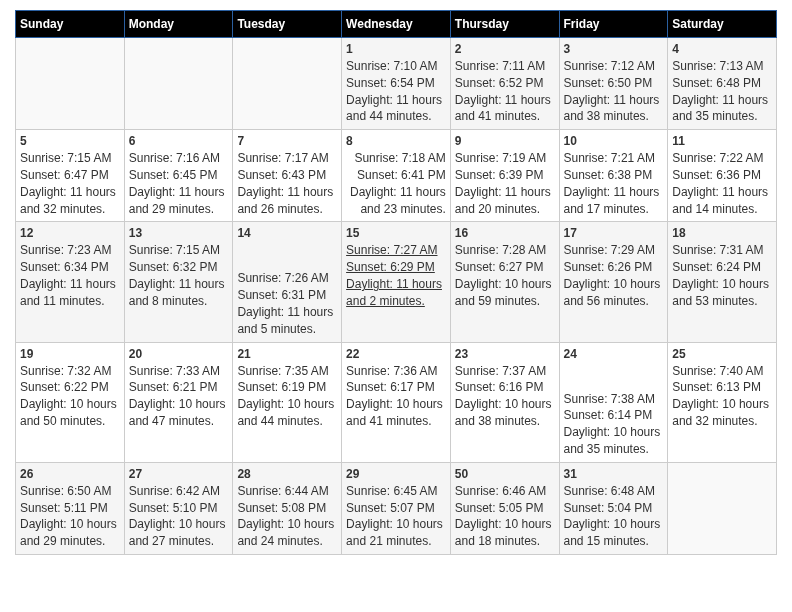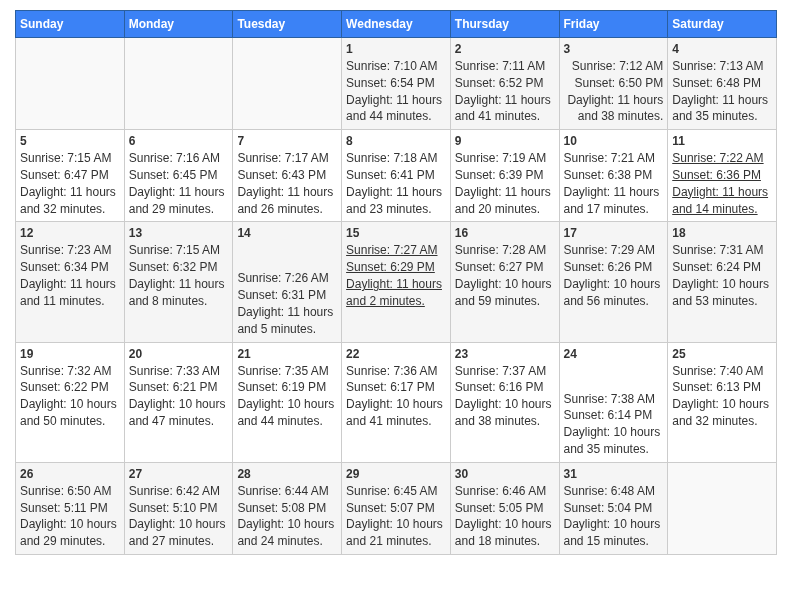--- a/index.html
+++ b/index.html
@@ -35,21 +35,21 @@
     .subtitle {
       font-size: 14px;
       color: #555;
     }
     table {
       width: 100%;
       border-collapse: collapse;
       table-layout: fixed;
     }
     thead tr th {
-      background-color: #3b82f6;
+      background-color: #000000;
       color: #fff;
       font-size: 12px;
       font-weight: bold;
       padding: 6px 4px;
       text-align: left;
       border: 1px solid #2a5fa0;
     }
     tbody tr td {
       vertical-align: top;
       border: 1px solid #ccc;
@@ -107,21 +107,21 @@
 Daylight: 11 hours and 44 minutes.</div>
           </td>
           <td>
             <span class="day-number">2</span>
             <div class="day-info" style="white-space: pre-line;">Sunrise: 7:11 AM
 Sunset: 6:52 PM
 Daylight: 11 hours and 41 minutes.</div>
           </td>
           <td>
             <span class="day-number">3</span>
-            <div class="day-info" style="white-space: pre-line; text-align: right;">Sunrise: 7:12 AM
+            <div class="day-info" style="white-space: pre-line;">Sunrise: 7:12 AM
 Sunset: 6:50 PM
 Daylight: 11 hours and 38 minutes.</div>
           </td>
           <td>
             <span class="day-number">4</span>
             <div class="day-info" style="white-space: pre-line;">Sunrise: 7:13 AM
 Sunset: 6:48 PM
 Daylight: 11 hours and 35 minutes.</div>
           </td>
         </tr>
@@ -139,39 +139,39 @@
 Daylight: 11 hours and 29 minutes.</div>
           </td>
           <td>
             <span class="day-number">7</span>
             <div class="day-info" style="white-space: pre-line;">Sunrise: 7:17 AM
 Sunset: 6:43 PM
 Daylight: 11 hours and 26 minutes.</div>
           </td>
           <td>
             <span class="day-number">8</span>
-            <div class="day-info" style="white-space: pre-line;">Sunrise: 7:18 AM
+            <div class="day-info" style="white-space: pre-line; text-align: right;">Sunrise: 7:18 AM
 Sunset: 6:41 PM
 Daylight: 11 hours and 23 minutes.</div>
           </td>
           <td>
             <span class="day-number">9</span>
             <div class="day-info" style="white-space: pre-line;">Sunrise: 7:19 AM
 Sunset: 6:39 PM
 Daylight: 11 hours and 20 minutes.</div>
           </td>
           <td>
             <span class="day-number">10</span>
             <div class="day-info" style="white-space: pre-line;">Sunrise: 7:21 AM
 Sunset: 6:38 PM
 Daylight: 11 hours and 17 minutes.</div>
           </td>
           <td>
             <span class="day-number">11</span>
-            <div class="day-info" style="white-space: pre-line; text-decoration: underline;">Sunrise: 7:22 AM
+            <div class="day-info" style="white-space: pre-line;">Sunrise: 7:22 AM
 Sunset: 6:36 PM
 Daylight: 11 hours and 14 minutes.</div>
           </td>
         </tr>
         <tr>
           <td>
             <span class="day-number">12</span>
             <div class="day-info" style="white-space: pre-line;">Sunrise: 7:23 AM
 Sunset: 6:34 PM
 Daylight: 11 hours and 11 minutes.</div>
@@ -276,21 +276,21 @@
 Sunset: 5:08 PM
 Daylight: 10 hours and 24 minutes.</div>
           </td>
           <td>
             <span class="day-number">29</span>
             <div class="day-info" style="white-space: pre-line;">Sunrise: 6:45 AM
 Sunset: 5:07 PM
 Daylight: 10 hours and 21 minutes.</div>
           </td>
           <td>
-            <span class="day-number">30</span>
+            <span class="day-number">50</span>
             <div class="day-info" style="white-space: pre-line;">Sunrise: 6:46 AM
 Sunset: 5:05 PM
 Daylight: 10 hours and 18 minutes.</div>
           </td>
           <td>
             <span class="day-number">31</span>
             <div class="day-info" style="white-space: pre-line;">Sunrise: 6:48 AM
 Sunset: 5:04 PM
 Daylight: 10 hours and 15 minutes.</div>
           </td>

